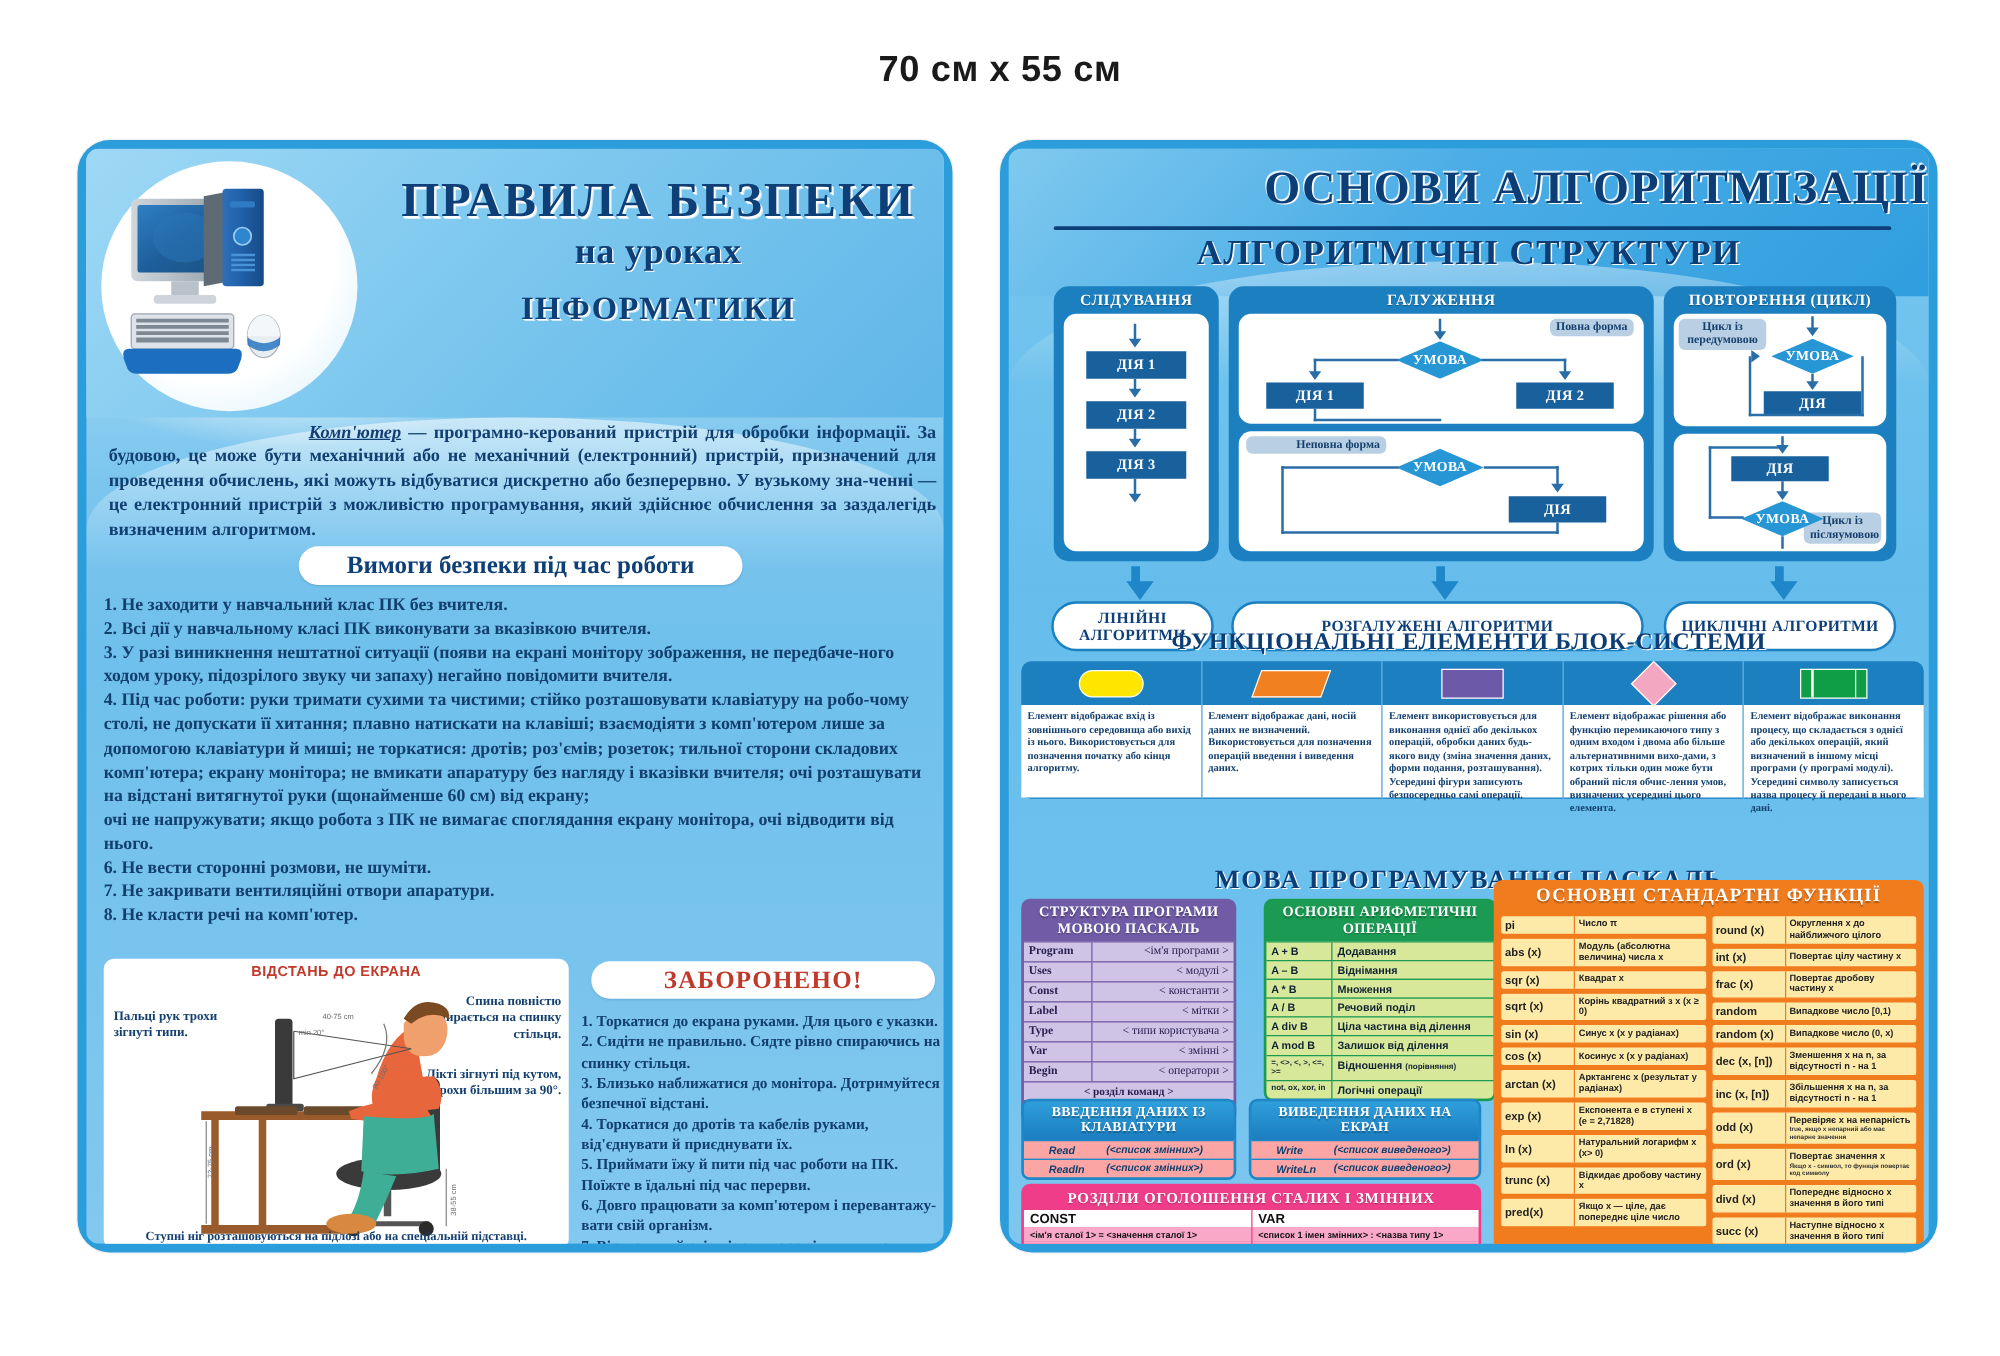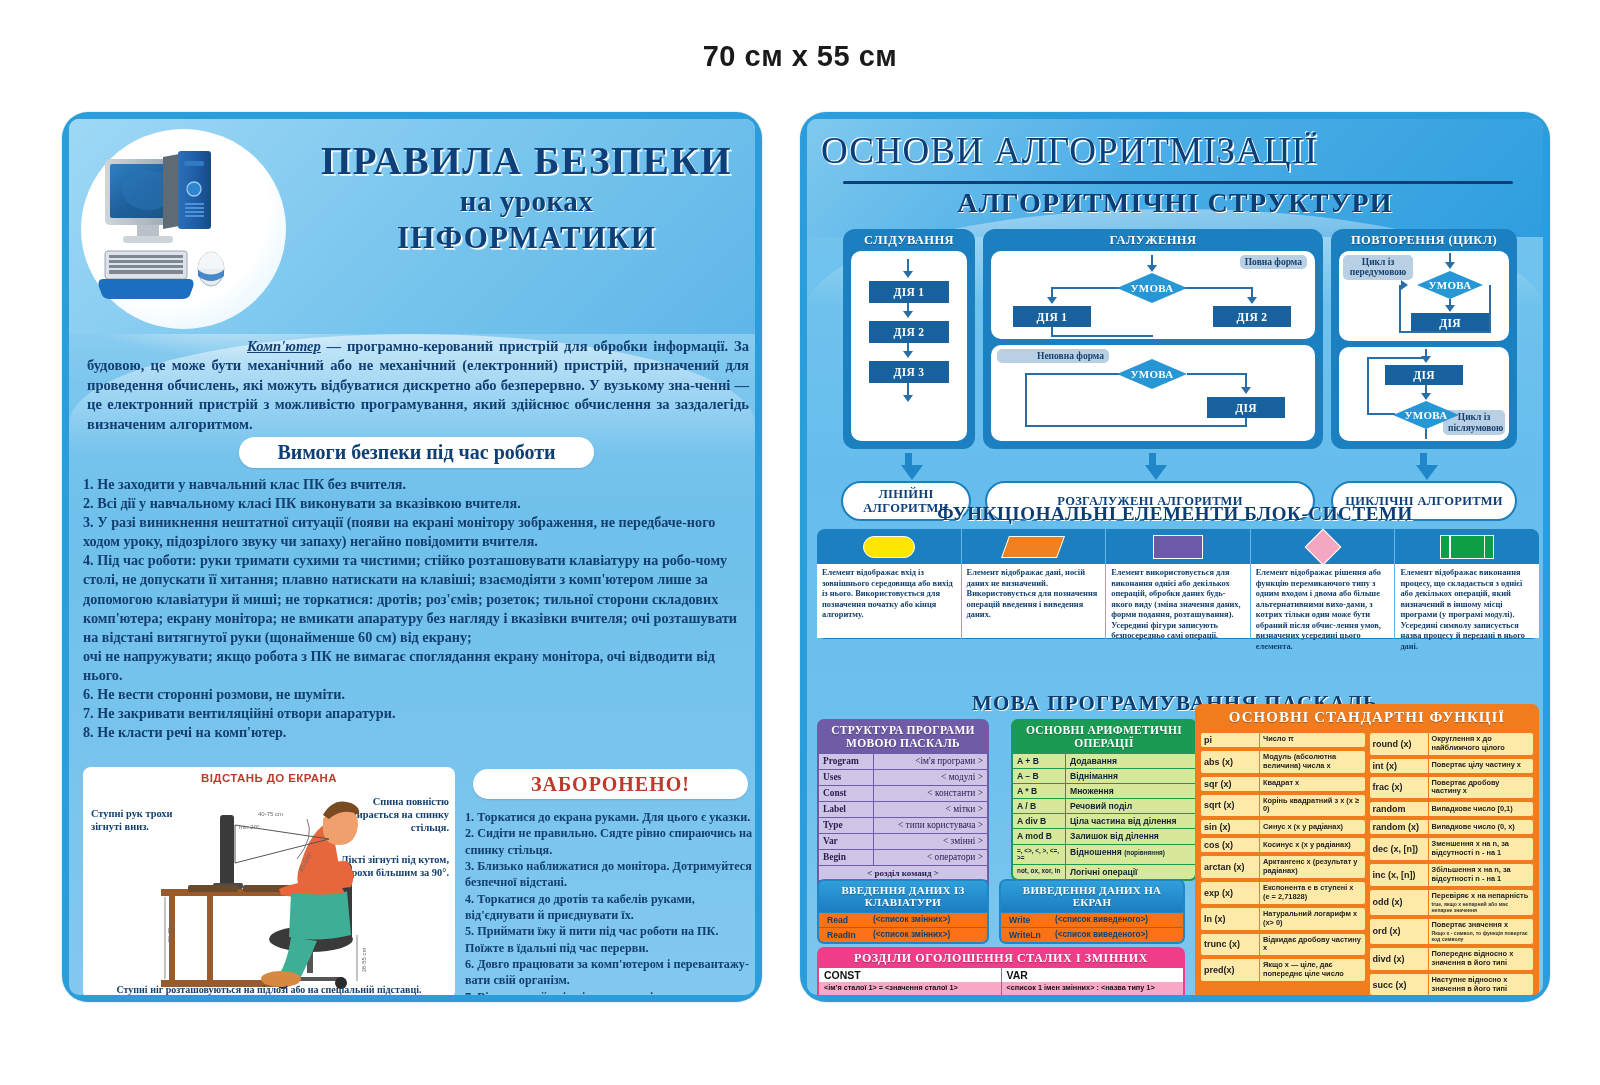--- a/index.html
+++ b/index.html
@@ -52,21 +52,21 @@
   .pc{ position:absolute; left:22px; top:18px; width:190px; height:190px; }
 
   .lp-title{
     position:absolute; left:230px; top:22px; width:455px; text-align:center;
     color:#0e3f77; font-weight:700;
   }
   .lp-title .t1{ font-size:39px; letter-spacing:1.5px; line-height:1.04;
       text-shadow:1px 1px 0 #fff, 2px 2px 0 rgba(255,255,255,.7); }
   .lp-title .t2{ font-size:29px; margin-top:3px; letter-spacing:.5px;
       text-shadow:1px 1px 0 #fff; }
-  .lp-title .t3{ font-size:31px; margin-top:2px; letter-spacing:1.2px;
+  .lp-title .t3{ font-size:26px; margin-top:14px; letter-spacing:1.2px;
       text-shadow:1px 1px 0 #fff, 2px 2px 0 rgba(255,255,255,.7); }
 
   .lp-def{
     position:absolute; left:18px; top:218px; width:662px;
     color:#123f72; font-size:14.6px; line-height:1.33; text-align:justify;
     font-weight:700;
   }
   .lp-def .lead{ display:inline-block; width:160px; }
   .lp-def i{ text-decoration:underline; }
 
@@ -125,22 +125,22 @@
   .rp-headbg{
     position:absolute; left:0; top:0; width:100%; height:118px;
     background:linear-gradient(135deg,#7fc9ef 0%, #4badE6 45%, #2f9ede 100%);
   }
   .rp-wave{
     position:absolute; left:0; top:90px; width:100%; height:140px;
     background:linear-gradient(180deg, rgba(255,255,255,.40), rgba(255,255,255,0) 70%);
     border-radius:50% 50% 0 0 / 100px 100px 0 0;
   }
   .rp-title{
-    position:absolute; left:14px; top:10px; width:100%; text-align:left;
-    color:#0c3d74; font-weight:400; font-size:37px; letter-spacing:1px;
+    position:absolute; left:0; top:10px; width:100%; text-align:right;
+    color:#0c3d74; font-weight:700; font-size:37px; letter-spacing:1px;
     text-shadow:1.5px 1.5px 0 #fff, -1px -1px 0 rgba(255,255,255,.8);
   }
   .rp-rule{
     position:absolute; left:36px; top:62px; width:670px; height:3px;
     background:#0d3f78; border-radius:2px;
   }
   .rp-sub{
     position:absolute; left:0; top:68px; width:100%; text-align:center;
     color:#0c3d74; font-weight:700; font-size:28px; letter-spacing:1.2px;
     text-shadow:1.2px 1.2px 0 #fff;
@@ -266,22 +266,22 @@
       font-family:"Liberation Sans",sans-serif; display:flex; align-items:center; }
   .fn-row .c2{ flex:1; color:#222; font-weight:700; font-size:7.4px; line-height:1.2;
       padding:2px 3px; border-left:1px solid #f07c1e; font-family:"Liberation Sans",sans-serif; display:flex;flex-direction:column; justify-content:center;}
   .fn-row .c2 .tiny{ font-size:5.1px; font-weight:700; color:#333; }
 
   
   .t-io{ position:absolute; background:#1f86c8; border:2px solid #1f86c8; border-radius:7px; overflow:hidden; }
   #t-in{ left:10px; top:760px; width:172px; }
   #t-out{ left:192px; top:760px; width:186px; }
   .t-io .pt-head{ background:linear-gradient(180deg,#2f9fda,#1b7dc0); font-size:11px; font-family:"Liberation Serif",serif; }
-  .io-row{ display:flex; background:#f97316; border-top:1px solid #1f86c8; padding:2px 8px;
-    font-family:"Liberation Sans",sans-serif; }
+  .io-row{ display:flex; background:#fca5a5; border-top:1px solid #1f86c8; padding:2px 20px;
+    font-family:"Liberation Sans",sans-serif;font-style:italic; }
   .io-row .c1{ width:46px; color:#11406e; font-weight:700; font-size:8.6px; }
   .io-row .c2{ flex:1; color:#11406e; font-weight:700; font-size:8.2px; }
 
   
   #t-decl{ position:absolute; left:10px; top:828px; width:368px; background:#ef3d8a;
       border:2px solid #ef3d8a; border-radius:7px; overflow:hidden; }
   #t-decl .pt-head{ background:#ef3d8a; font-size:12px; font-family:"Liberation Serif",serif; letter-spacing:.6px; }
   .decl-cols{ display:flex; }
   .decl-col{ flex:1; border-right:1px solid #ef3d8a; }
   .decl-col:last-child{ border-right:none; }
@@ -366,21 +366,21 @@
         <p>3. У разі виникнення нештатної ситуації (появи на екрані монітору зображення, не передбаче-ного ходом уроку, підозрілого звуку чи запаху) негайно повідомити вчителя.</p>
         <p>4. Під час роботи: руки тримати сухими та чистими; стійко розташовувати клавіатуру на робо-чому столі, не допускати її хитання; плавно натискати на клавіші; взаємодіяти з комп'ютером лише за допомогою клавіатури й миші; не торкатися: дротів; роз'ємів; розеток; тильної сторони складових комп'ютера; екрану монітора; не вмикати апаратуру без нагляду і вказівки вчителя; очі розташувати на відстані витягнутої руки (щонайменше 60 см) від екрану;</p>
         <p>очі не напружувати; якщо робота з ПК не вимагає споглядання екрану монітора, очі відводити від нього.</p>
         <p>6. Не вести сторонні розмови, не шуміти.</p>
         <p>7. Не закривати вентиляційні отвори апаратури.</p>
         <p>8. Не класти речі на комп'ютер.</p>
       </div>
 
       <div class="ergo">
         <div class="ergo-title">ВІДСТАНЬ ДО ЕКРАНА</div>
-        <div class="ergo-note" id="ergo-left">Ступні рук трохи зігнуті вниз.</div>
+        <div class="ergo-note" id="ergo-left">Пальці рук трохи зігнуті типи.</div>
         <div class="ergo-note" id="ergo-r1">Спина повністю спирається на спинку стільця.</div>
         <div class="ergo-note" id="ergo-r2">Лікті зігнуті під кутом, трохи більшим за 90°.</div>
 
         <svg viewBox="0 0 372 232" style="position:absolute;left:0;top:0;width:372px;height:232px;">
 
           <rect x="78" y="122" width="130" height="7" fill="#9a5b2c"></rect>
           <rect x="86" y="129" width="6" height="86" fill="#9a5b2c"></rect>
           <rect x="124" y="129" width="6" height="86" fill="#9a5b2c"></rect>
           <rect x="78" y="213" width="120" height="7" fill="#9a5b2c"></rect>
 

